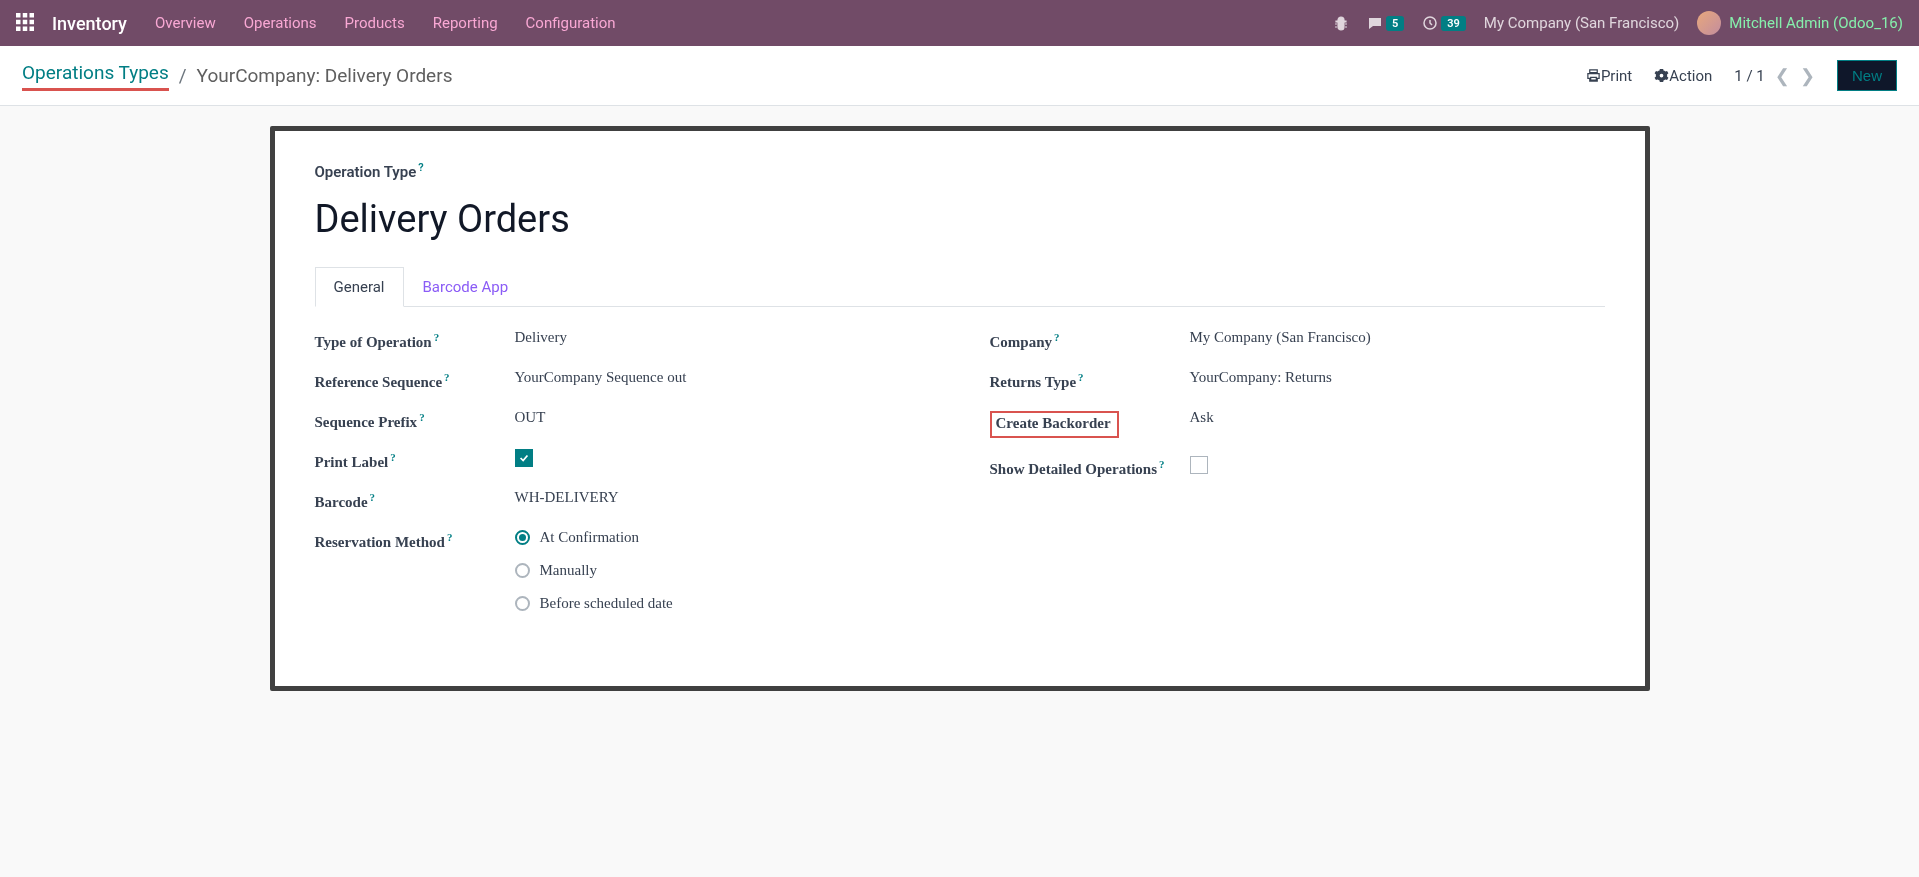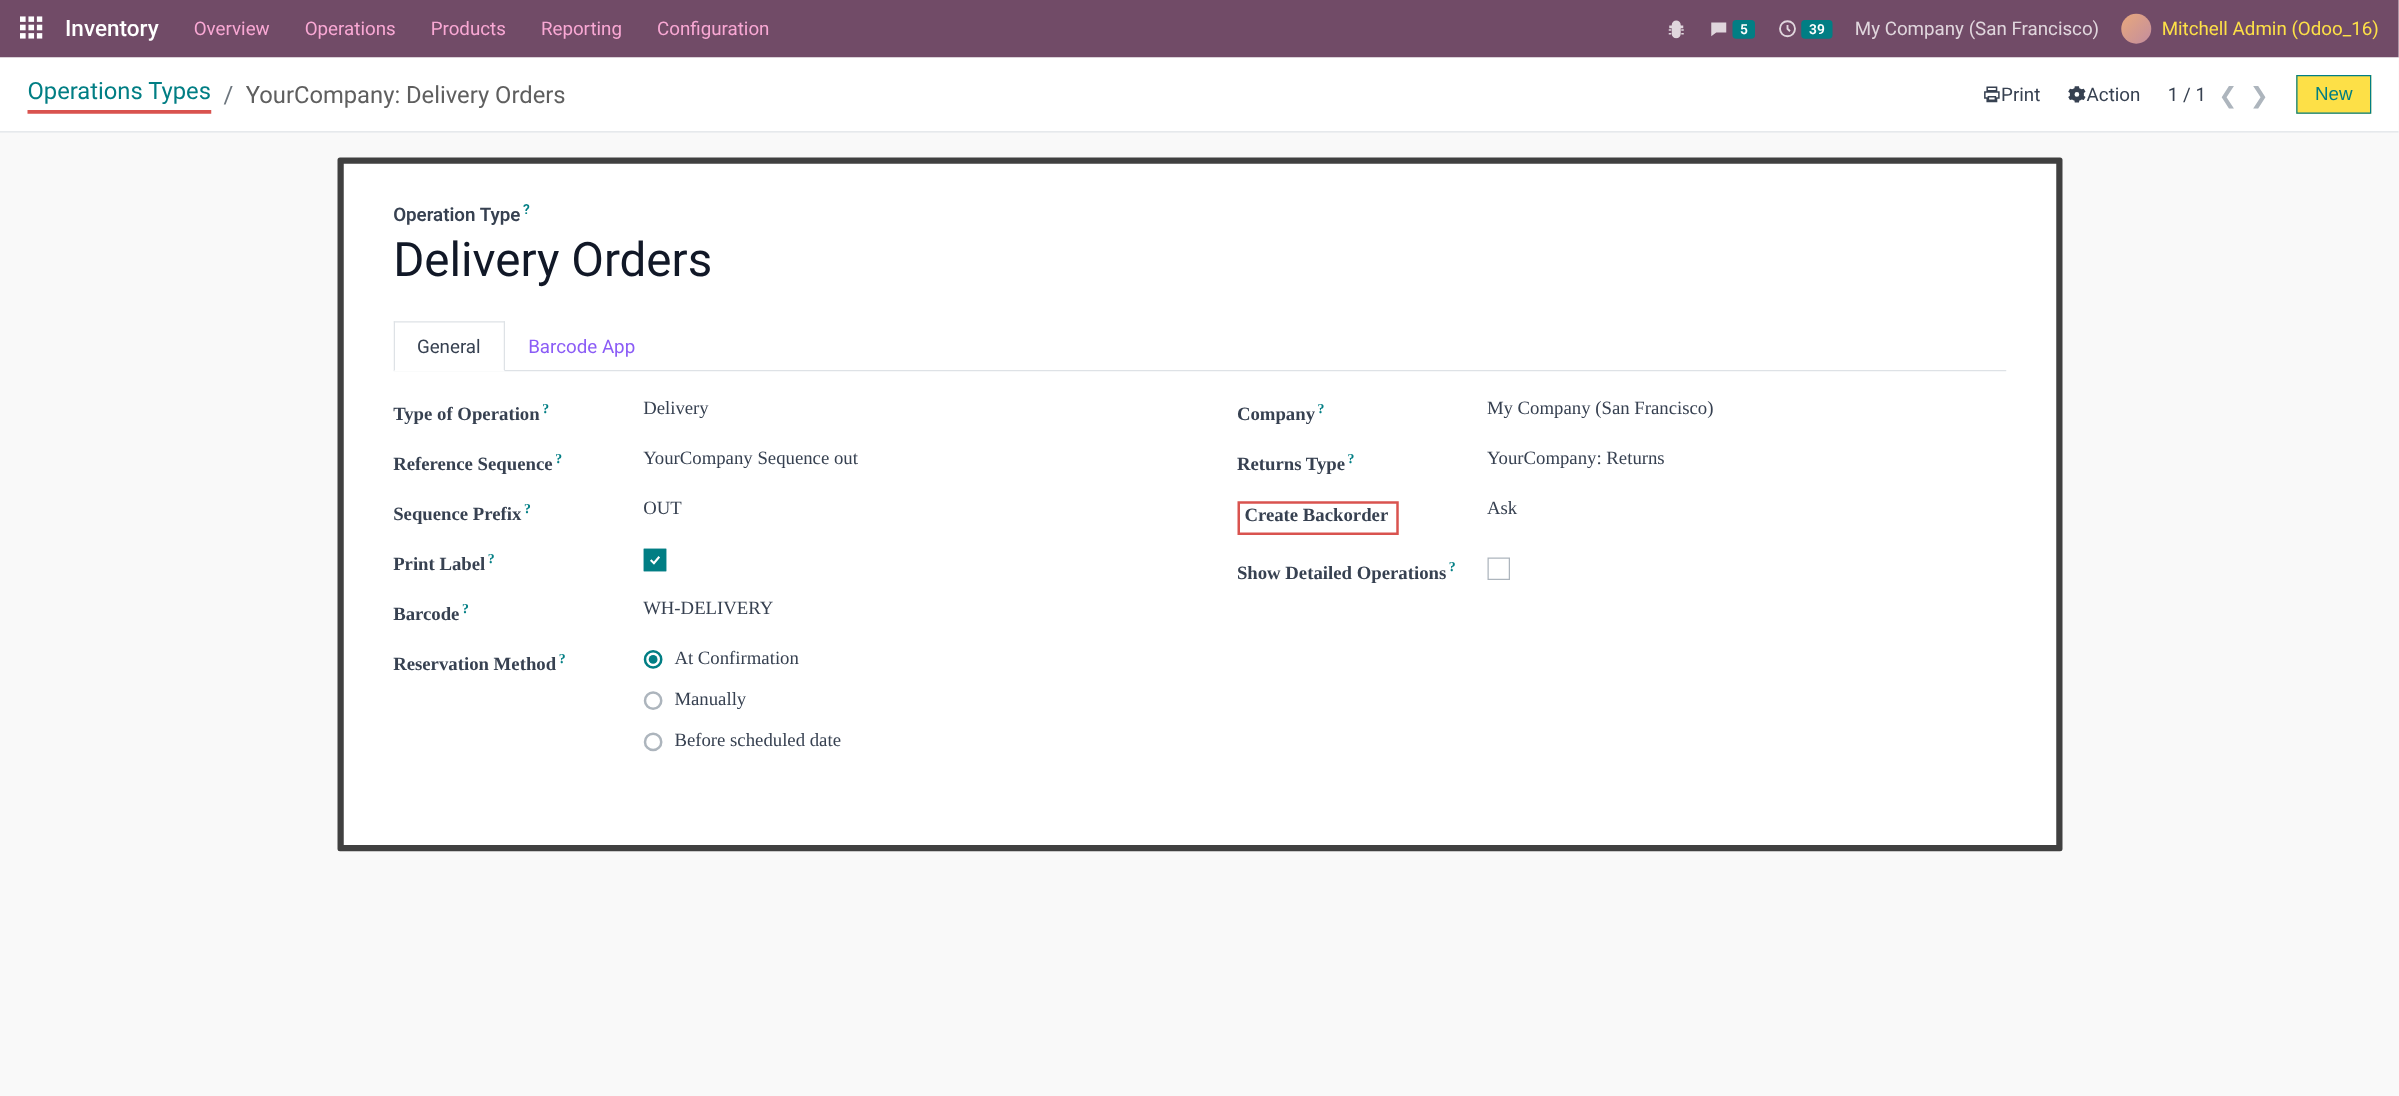--- a/index.html
+++ b/index.html
@@ -7,38 +7,38 @@
 
 .top-nav { background: #714B67; color: #fff; display: flex; align-items: center; height: 46px; padding: 0 16px; font-size: 15px; }
 .apps-icon { width: 20px; height: 20px; margin-right: 16px; cursor: pointer; }
 .app-title { font-size: 18px; font-weight: 500; margin-right: 28px; cursor: pointer; }
 .nav-menu { display: flex; gap: 28px; flex: 1; }
 .nav-item { cursor: pointer; color: #f9a8d4; }
 .nav-right { display: flex; align-items: center; gap: 18px; }
 .icon-btn { position: relative; cursor: pointer; display: flex; align-items: center; }
 .badge { background: #017e84; color: #fff; font-size: 11px; padding: 1px 6px; border-radius: 3px; margin-left: 3px; font-weight: 600; }
 .company { cursor: pointer; color: #e0d6dd; }
-.user { display: flex; align-items: center; gap: 8px; cursor: pointer; color: #fde047; }
+.user { display: flex; align-items: center; gap: 8px; cursor: pointer; color: #86efac; }
 .avatar { width: 24px; height: 24px; border-radius: 50%; background: linear-gradient(135deg, #e8a87c, #c38d9e); }
 
 .control-bar { background: #fff; padding: 14px 22px; display: flex; align-items: center; justify-content: space-between; border-bottom: 1px solid #dee2e6; }
 .breadcrumb { display: flex; align-items: center; font-size: 19px; gap: 10px; }
 .bc-link { color: #017e84; border-bottom: 3px solid #d9534f; padding-bottom: 4px; cursor: pointer; }
 .bc-sep { color: #6c757d; }
 .bc-current { color: #5f5f5f; }
 .control-actions { display: flex; align-items: center; gap: 22px; }
 .action-btn { display: flex; align-items: center; gap: 0; cursor: pointer; color: #374151; font-size: 15px; }
 .pager { display: flex; align-items: center; gap: 10px; color: #374151; font-size: 15px; }
 .pager-arrow { color: #adb5bd; cursor: pointer; font-size: 18px; }
-.new-btn { border: 1px solid #017e84; color: #017e84; background: #fde047; padding: 6px 14px; font-size: 15px; cursor: pointer; font-weight: 500; }
+.new-btn { border: 1px solid #017e84; color: #017e84; background: #0f172a; padding: 6px 14px; font-size: 15px; cursor: pointer; font-weight: 500; }
 
 .sheet-wrap { padding: 20px 90px; overflow-y: auto; }
 .sheet { background: #fff; border: 5px solid #404040; border-radius: 2px; padding: 30px 40px 40px; max-width: 1380px; margin: 0 auto; position: relative; }
 .title-label { font-size: 15px; color: #374151; font-weight: 600; }
-.title-value { font-size: 38px; color: #111827; margin-top: 6px; margin-bottom: 26px; }
+.title-value { font-size: 38px; color: #111827; margin-top: 16px; margin-bottom: 26px; }
 .tabs { display: flex; border-bottom: 1px solid #dee2e6; margin-bottom: 22px; }
 .tab { padding: 10px 18px; cursor: pointer; font-size: 15px; color: #8b5cf6; border: 1px solid transparent; margin-bottom: -1px; }
 .tab.active { color: #374151; border: 1px solid #dee2e6; border-bottom-color: #fff; background: #fff; }
 
 .form-cols { display: flex; gap: 60px; }
 .col { flex: 1; font-family: Liberation Serif, serif; }
 .row { display: flex; align-items: flex-start; margin-bottom: 18px; }
 .label { width: 200px; font-weight: 600; font-size: 15px; color: #374151; padding-top: 2px; }
 .value { font-size: 15px; color: #374151; flex: 1; }
 .help { color: #017e84; font-size: 11px; vertical-align: super; margin-left: 2px; cursor: pointer; }

